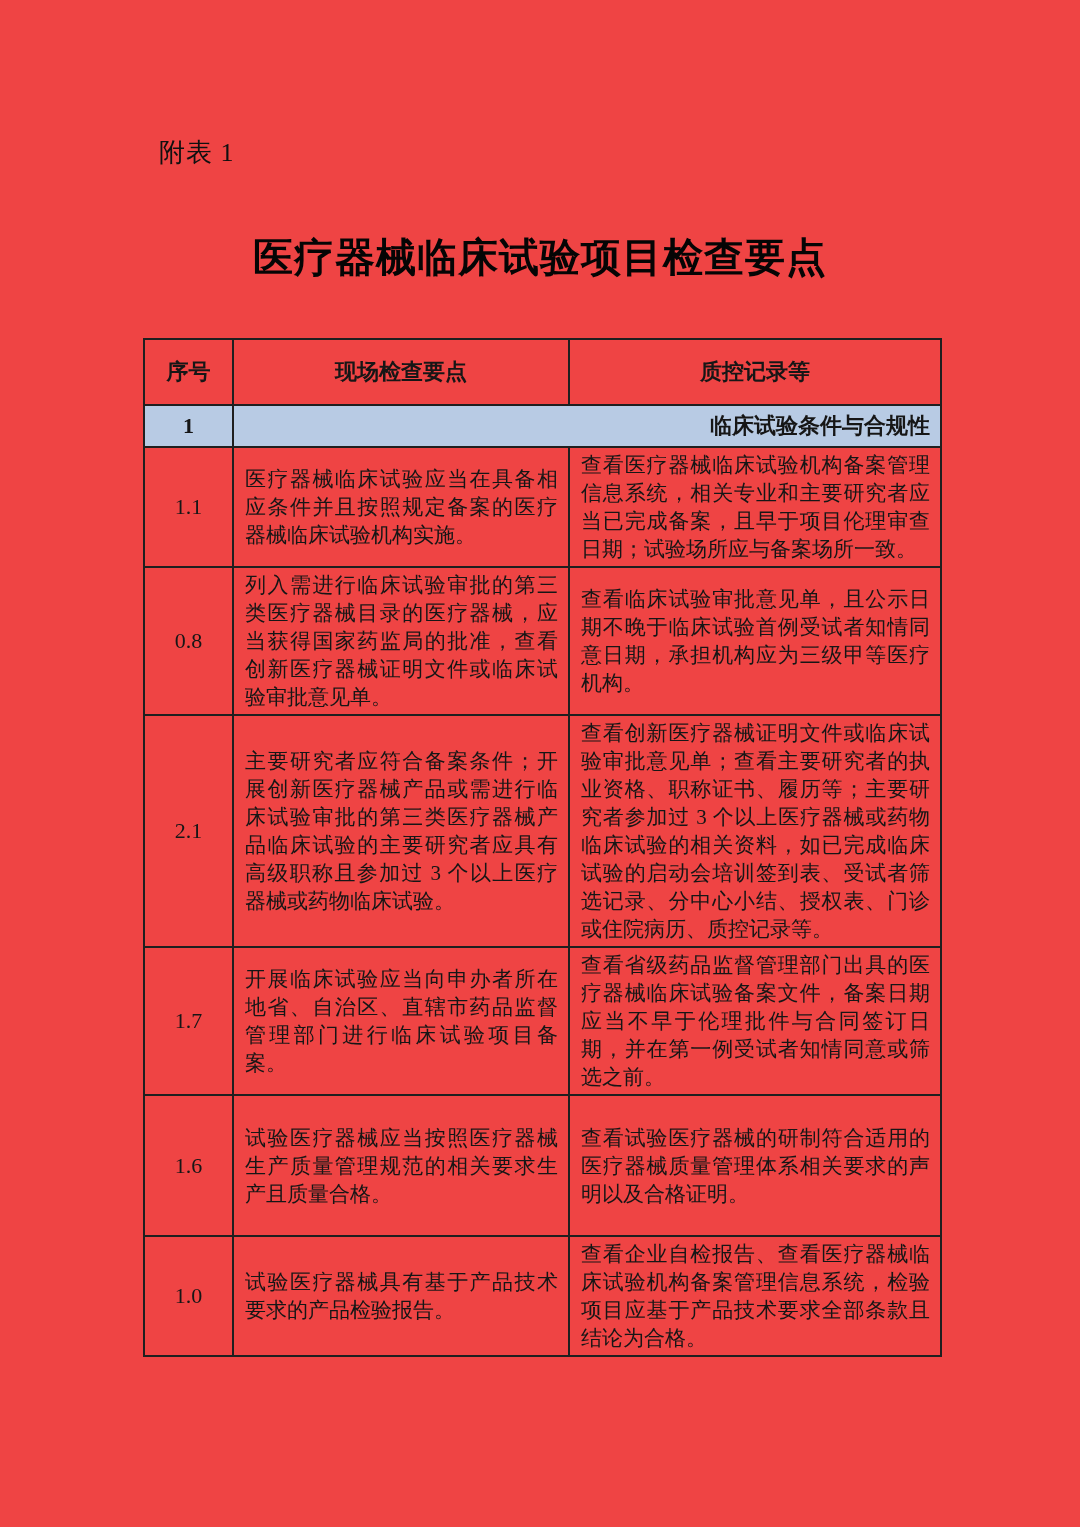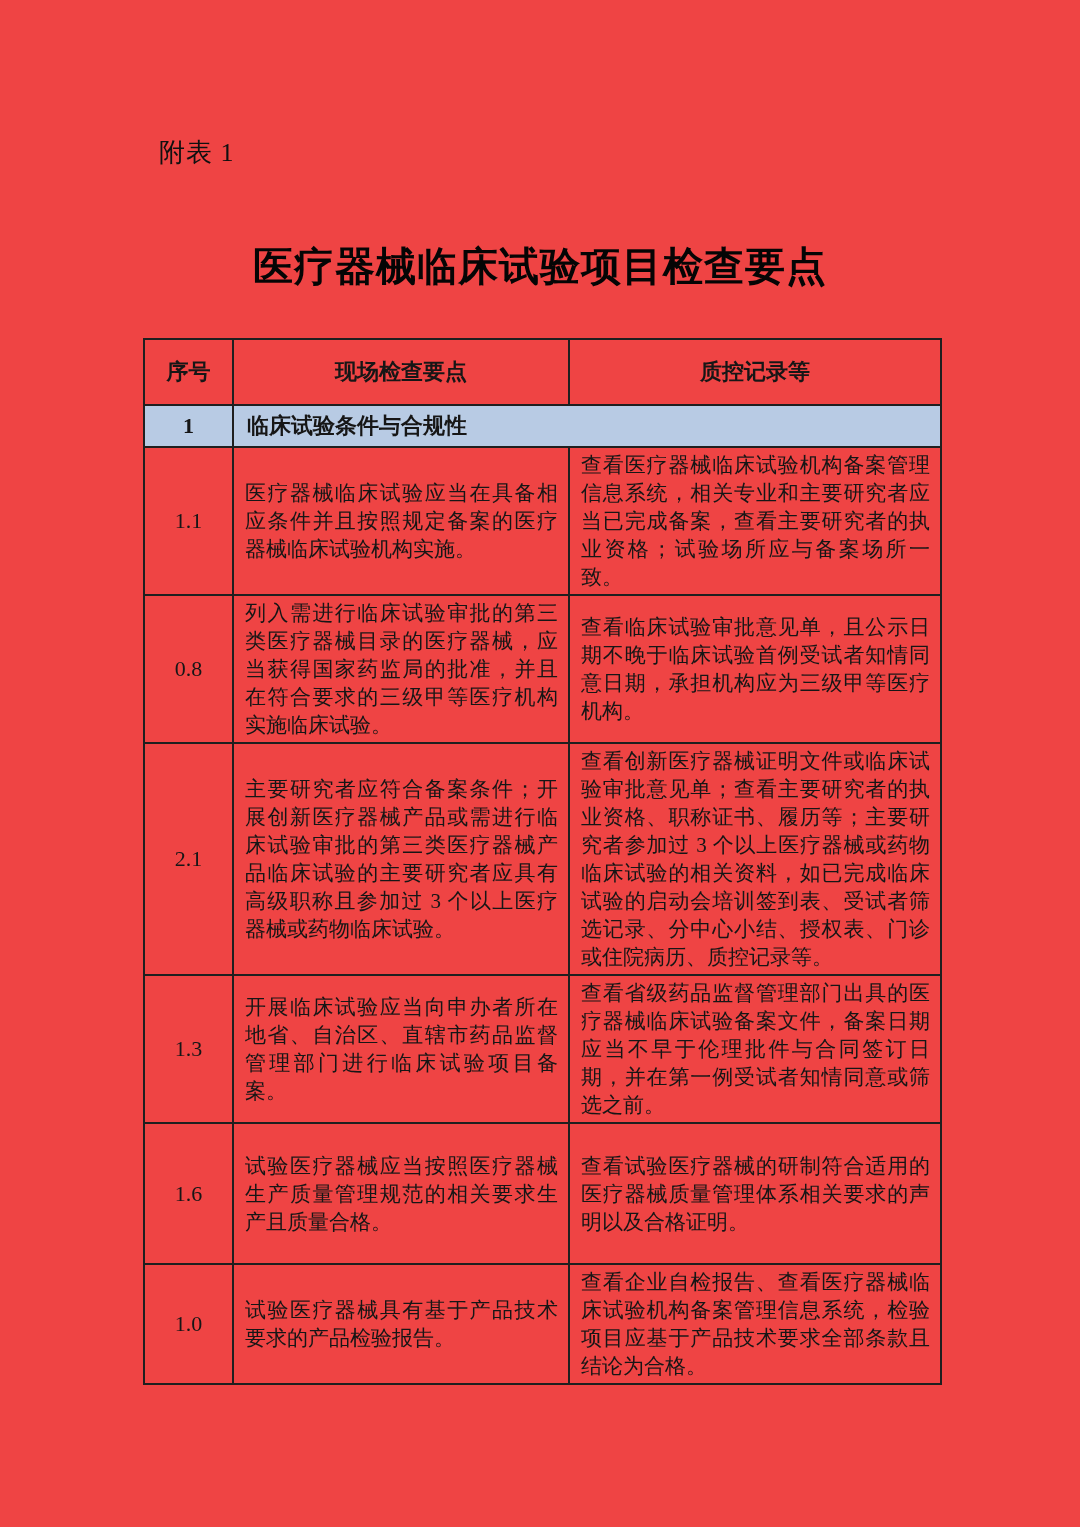--- a/index.html
+++ b/index.html
@@ -8,21 +8,21 @@
     font-family:"Liberation Serif","DejaVu Serif",serif;
     color:#111111;
   }
   .page{position:relative;width:1080px;height:1527px;overflow:hidden;background:#ef4444;}
 
   .annex{
     position:absolute;left:159px;top:135px;
     font-size:26px;letter-spacing:1px;color:#101010;
   }
   .doc-title{
-    position:absolute;left:0;top:239px;width:1080px;margin:0;
+    position:absolute;left:0;top:230px;width:1080px;margin:0;
     text-align:center;font-size:40px;font-weight:bold;color:#050505;
     letter-spacing:1px;
   }
 
   table.check-table{
     position:absolute;left:143px;top:338px;width:797px;
     border-collapse:collapse;table-layout:fixed;
   }
   .check-table col.c1{width:89px;}
   .check-table col.c2{width:336px;}
@@ -43,21 +43,21 @@
   .check-table td.no{
     text-align:center;padding:2px 2px;font-size:22px;
   }
   .check-table td.point,
   .check-table td.content{
     text-align:justify;
     text-justify:inter-character;
   }
   tbody tr.section-row{height:42px;}
   tbody tr.section-row td{font-weight:bold;font-size:22px;}
-  tbody tr.section-row td.section-title{text-align:left;padding-left:13px;}
+  tbody tr.section-row td.section-title{text-align:right;padding-left:13px;}
 
   tbody tr:nth-child(2){height:111px;}
   tbody tr:nth-child(3){height:147px;}
   tbody tr:nth-child(4){height:225px;}
   tbody tr:nth-child(5){height:62px;}
   tbody tr:nth-child(6){height:141px;}
   tbody tr:nth-child(7){height:87px;}
   tbody tr:nth-child(8){height:127px;}
 </style>
 </head>
@@ -84,34 +84,34 @@
     </thead>
     <tbody>
       <tr class="section-row">
         <td class="no" style="background: rgb(184, 203, 228);">1</td>
         <td class="section-title" colspan="2" style="background: rgb(184, 203, 228);">临床试验条件与合规性</td>
       </tr>
 
       <tr>
         <td class="no">1.1</td>
         <td class="point">医疗器械临床试验应当在具备相应条件并且按照规定备案的医疗器械临床试验机构实施。</td>
-        <td class="content">查看医疗器械临床试验机构备案管理信息系统，相关专业和主要研究者应当已完成备案，查看主要研究者的执业资格；试验场所应与备案场所一致。</td>
+        <td class="content">查看医疗器械临床试验机构备案管理信息系统，相关专业和主要研究者应当已完成备案，且早于项目伦理审查日期；试验场所应与备案场所一致。</td>
       </tr>
       <tr>
         <td class="no">0.8</td>
-        <td class="point">列入需进行临床试验审批的第三类医疗器械目录的医疗器械，应当获得国家药监局的批准，并且在符合要求的三级甲等医疗机构实施临床试验。</td>
+        <td class="point">列入需进行临床试验审批的第三类医疗器械目录的医疗器械，应当获得国家药监局的批准，查看创新医疗器械证明文件或临床试验审批意见单。</td>
         <td class="content">查看临床试验审批意见单，且公示日期不晚于临床试验首例受试者知情同意日期，承担机构应为三级甲等医疗机构。</td>
       </tr>
       <tr>
         <td class="no">2.1</td>
         <td class="point">主要研究者应符合备案条件；开展创新医疗器械产品或需进行临床试验审批的第三类医疗器械产品临床试验的主要研究者应具有高级职称且参加过 3 个以上医疗器械或药物临床试验。</td>
         <td class="content">查看创新医疗器械证明文件或临床试验审批意见单；查看主要研究者的执业资格、职称证书、履历等；主要研究者参加过 3 个以上医疗器械或药物临床试验的相关资料，如已完成临床试验的启动会培训签到表、受试者筛选记录、分中心小结、授权表、门诊或住院病历、质控记录等。</td>
       </tr>
       <tr>
-        <td class="no">1.3</td>
+        <td class="no">1.7</td>
         <td class="point">开展临床试验应当向申办者所在地省、自治区、直辖市药品监督管理部门进行临床试验项目备案。</td>
         <td class="content">查看省级药品监督管理部门出具的医疗器械临床试验备案文件，备案日期应当不早于伦理批件与合同签订日期，并在第一例受试者知情同意或筛选之前。</td>
       </tr>
       <tr>
         <td class="no">1.6</td>
         <td class="point">试验医疗器械应当按照医疗器械生产质量管理规范的相关要求生产且质量合格。</td>
         <td class="content">查看试验医疗器械的研制符合适用的医疗器械质量管理体系相关要求的声明以及合格证明。</td>
       </tr>
       <tr>
         <td class="no">1.0</td>

